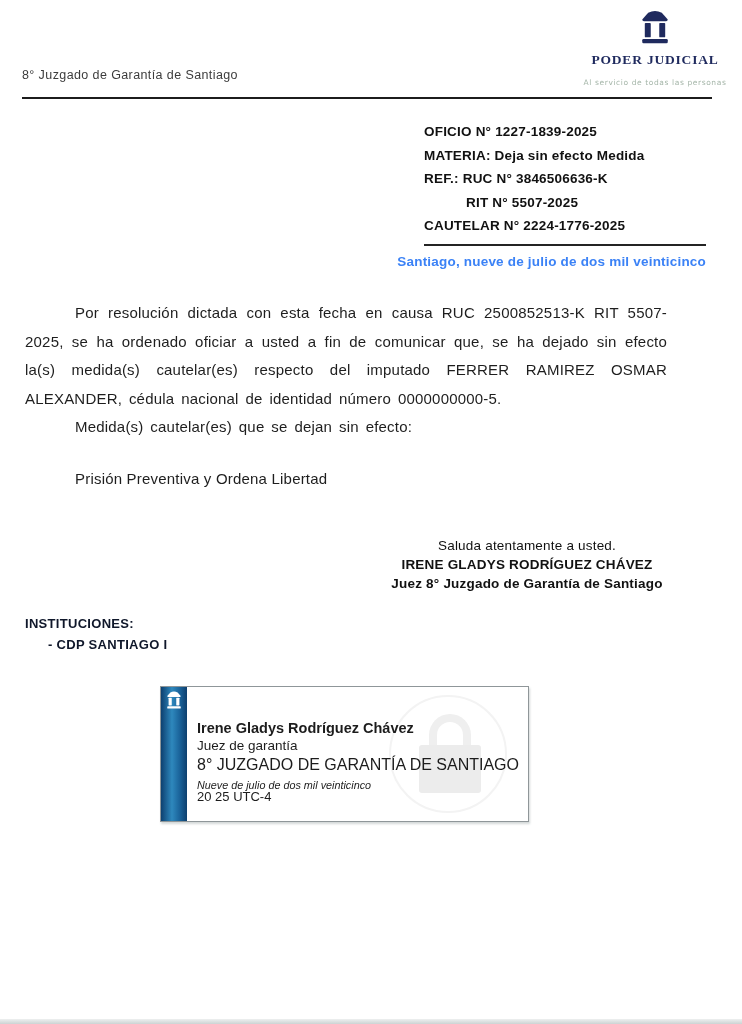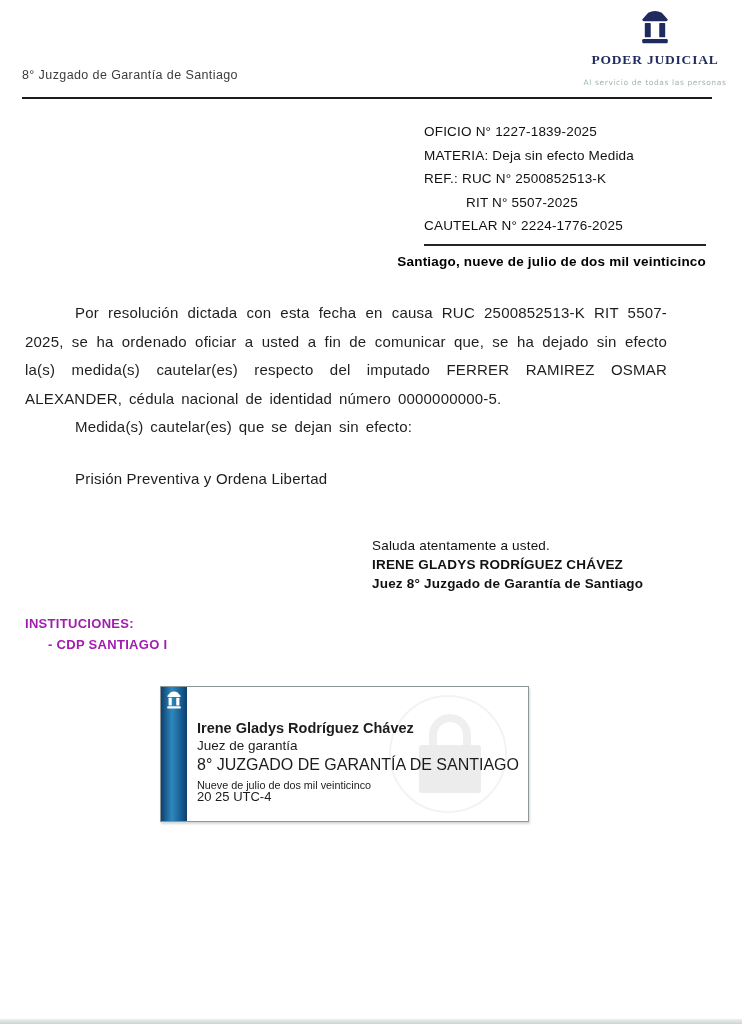--- a/index.html
+++ b/index.html
@@ -36,61 +36,61 @@
   .logo-tagline {
     font-family: "DejaVu Sans", sans-serif;
     font-size: 7.5px; letter-spacing: 0.6px;
     color: #a4b5a8; margin-top: 10px; white-space: nowrap;
     filter: blur(0.3px);
   }
 
   
   .oficio-block {
     position: absolute; left: 424px; top: 120px;
-    font-size: 13.5px; font-weight: 400; line-height: 23.5px;
+    font-size: 13.5px; font-weight: 700; line-height: 23.5px;
     letter-spacing: 0.2px; color: #111;
   }
   .oficio-line.indent { padding-left: 42px; }
 
   
   .date-divider {
     position: absolute; left: 424px; top: 244px; width: 282px; height: 2px;
     background: #242424;
   }
   .date-line {
     position: absolute; right: 36px; top: 254px;
-    font-size: 13.5px; font-weight: 700; letter-spacing: 0.2px; color: #000000;
+    font-size: 13.5px; font-weight: 700; letter-spacing: 0.2px; color: #3b82f6;
     white-space: nowrap;
   }
 
   
   .body-text {
     position: absolute; left: 25px; top: 299px; width: 642px;
     font-size: 15px; line-height: 28.6px; color: #1e1e1e;
     letter-spacing: 0.2px; word-spacing: 2.5px;
   }
   .body-text p.justified { text-align: justify; text-indent: 50px; }
   .body-text p.intro-line { text-indent: 50px; }
   .measure-line {
     position: absolute; left: 75px; top: 470px;
     font-size: 15px; letter-spacing: 0.2px; color: #1e1e1e; text-align: center;
   }
 
   
   .signature-block {
     position: absolute; left: 372px; top: 536px; width: 310px;
-    text-align: left; font-size: 13.5px; line-height: 19px;
+    text-align: center; font-size: 13.5px; line-height: 19px;
     letter-spacing: 0.2px; color: #111;
   }
   .signature-block .bold { font-weight: 700; white-space: nowrap; }
 
   
   .institutions {
     position: absolute; left: 25px; top: 616px;
-    font-size: 13px; font-weight: 700; letter-spacing: 0.3px; color: #a21caf;
+    font-size: 13px; font-weight: 700; letter-spacing: 0.3px; color: #0f172a;
   }
   .institution-item { margin-top: 6px; margin-left: 23px; }
 
   
   .stamp-box {
     position: absolute; left: 160px; top: 686px; width: 369px; height: 136px;
     background: #fff;
     border: 1px solid #8f9699;
     box-shadow: 1px 2px 2px rgba(160,170,170,0.45);
   }
@@ -101,21 +101,21 @@
   .stamp-strip-icon {
     position: absolute; left: 4px; top: 4px; width: 18px; height: 19px;
   }
   .stamp-text {
     position: absolute; left: 36px; top: 32px; width: 320px; z-index: 2;
     color: #1c1c1c;
   }
   .stamp-name  { font-size: 14.5px; font-weight: 700; line-height: 18px; }
   .stamp-role  { font-size: 13.5px; line-height: 17px; }
   .stamp-court { font-size: 16px; line-height: 20px; margin-top: 1px; white-space: nowrap; }
-  .stamp-date  { font-size: 10.8px; line-height: 12px; margin-top: 4px; }
+  .stamp-date  { font-size: 10.8px; line-height: 12px; margin-top: 4px; font-style: italic; }
   .stamp-time  { font-size: 13px; line-height: 12px; }
 
   
   .stamp-watermark {
     position: absolute; left: 228px; top: 8px; width: 118px; height: 118px;
     border: 2px solid #f3f3f3; border-radius: 50%; z-index: 1;
   }
   .wm-shackle {
     position: absolute; left: 38px; top: 17px; width: 42px; height: 38px;
     border: 8px solid #efefef; border-bottom: none;
@@ -150,21 +150,21 @@
     </span>
     <div class="logo-title">PODER JUDICIAL</div>
     <div class="logo-tagline">Al servicio de todas las personas</div>
   </div>
 
   <div class="header-divider"></div>
 
   <div class="oficio-block">
     <div class="oficio-line">OFICIO N° 1227-1839-2025</div>
     <div class="oficio-line">MATERIA: Deja sin efecto Medida</div>
-    <div class="oficio-line">REF.: RUC N° 2500852513-K</div>
+    <div class="oficio-line">REF.: RUC N° 3846506636-K</div>
     <div class="oficio-line indent">RIT N° 5507-2025</div>
     <div class="oficio-line">CAUTELAR N° 2224-1776-2025</div>
   </div>
 
   <div class="date-divider"></div>
   <div class="date-line">Santiago, nueve de julio de dos mil veinticinco</div>
 
   <div class="body-text">
     <p class="justified">Por resolución dictada con esta fecha en causa RUC 2500852513-K RIT 5507-2025, se ha ordenado oficiar a usted a fin de comunicar que, se ha dejado sin efecto la(s) medida(s) cautelar(es) respecto del imputado FERRER RAMIREZ OSMAR ALEXANDER, cédula nacional de identidad número 0000000000-5.</p>
     <p class="intro-line">Medida(s) cautelar(es) que se dejan sin efecto:</p>

